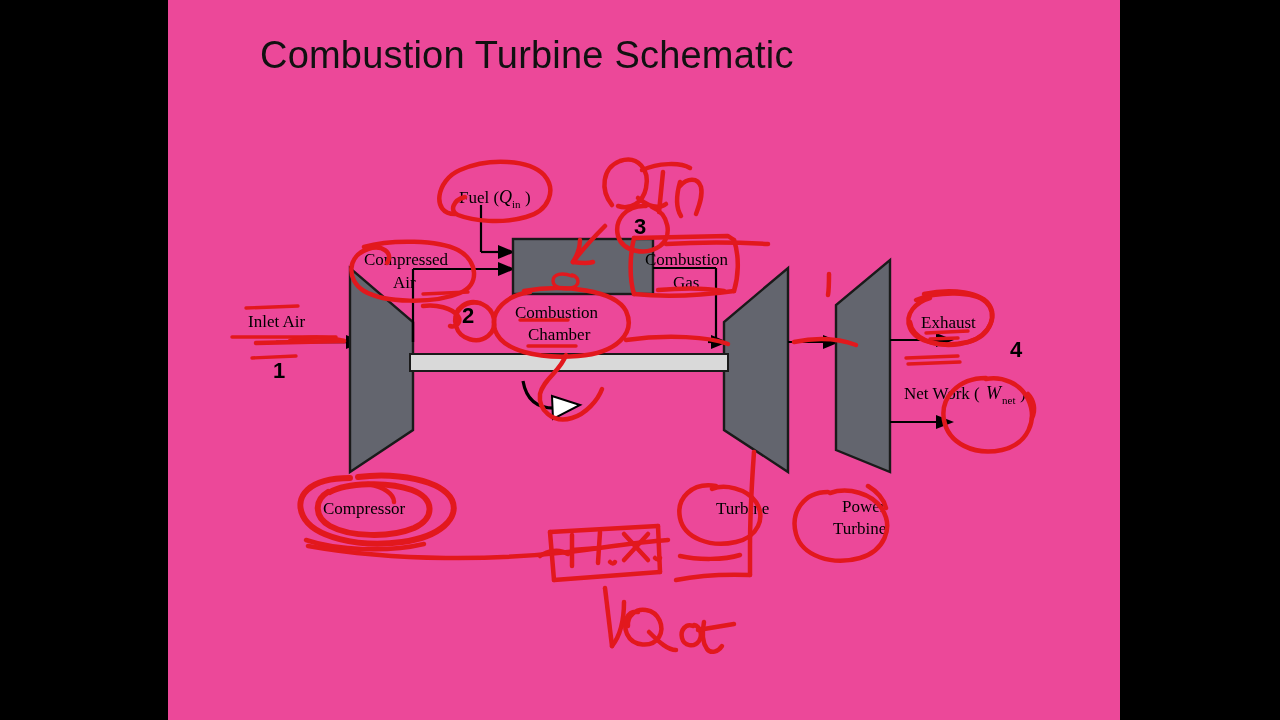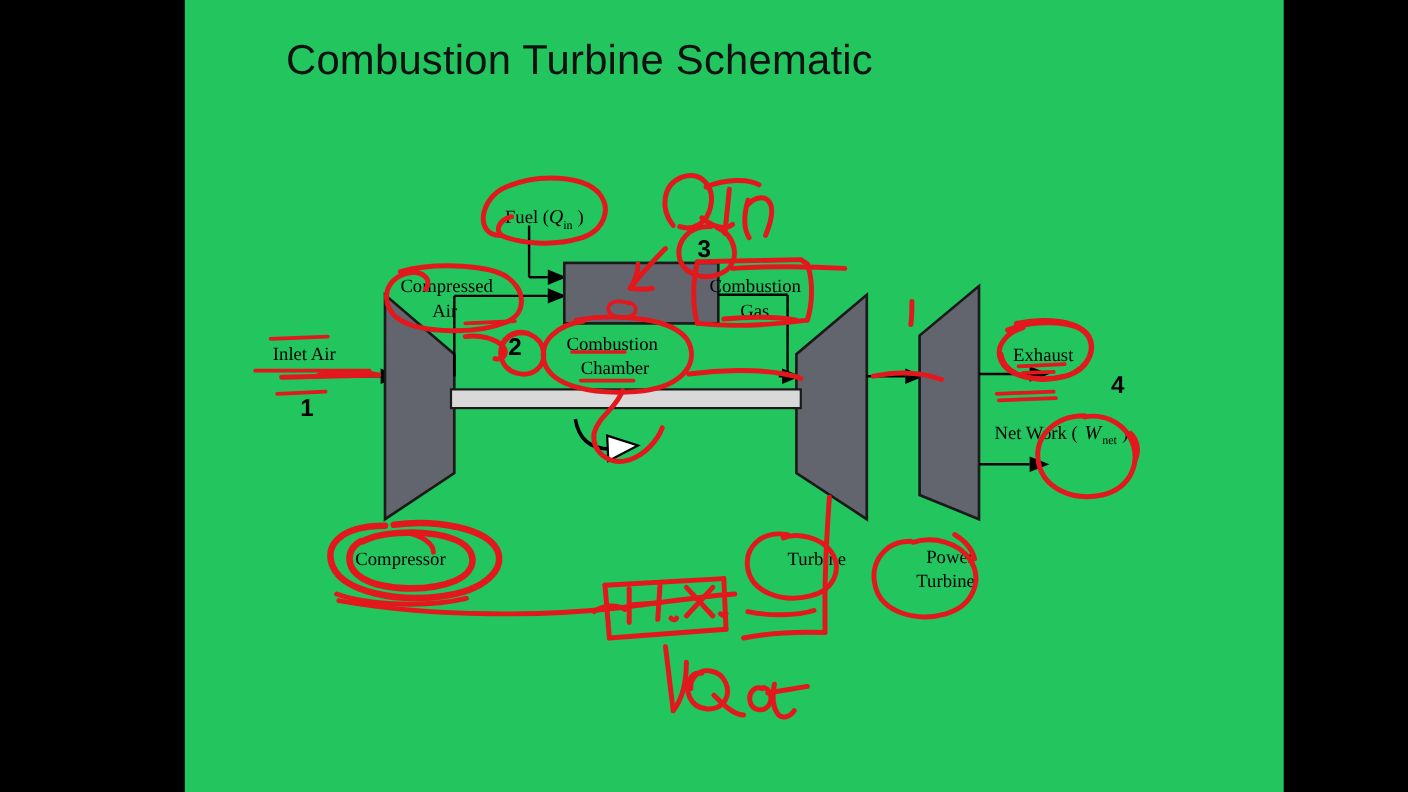--- a/index.html
+++ b/index.html
@@ -1,18 +1,18 @@
 <!DOCTYPE html>
 <html><head>
 <meta charset="utf-8">
 <style>
   html,body{margin:0;padding:0;background:#000;}
   body{width:1280px;height:720px;overflow:hidden;font-family:"Liberation Sans",sans-serif;}
   #stage{position:relative;width:1280px;height:720px;background:#000;}
-  #slide{position:absolute;left:168px;top:0;width:952px;height:720px;background:#22c55e;padding-left:47px;}
+  #slide{position:absolute;left:168px;top:0;width:952px;height:720px;background:#ec4899;}
   .bar{position:absolute;top:0;height:720px;background:#000;}
   #bar-left{left:0;width:168px;}
   #bar-right{left:1120px;width:160px;}
   #title{
     position:absolute;left:92px;top:34px;
     font-family:"Liberation Sans",sans-serif;
     font-size:38px;color:#111;letter-spacing:.2px;white-space:nowrap;
   }
   svg{position:absolute;left:0;top:0;}
   .lbl{font-family:"Liberation Serif",serif;fill:#000;font-size:17px;}

